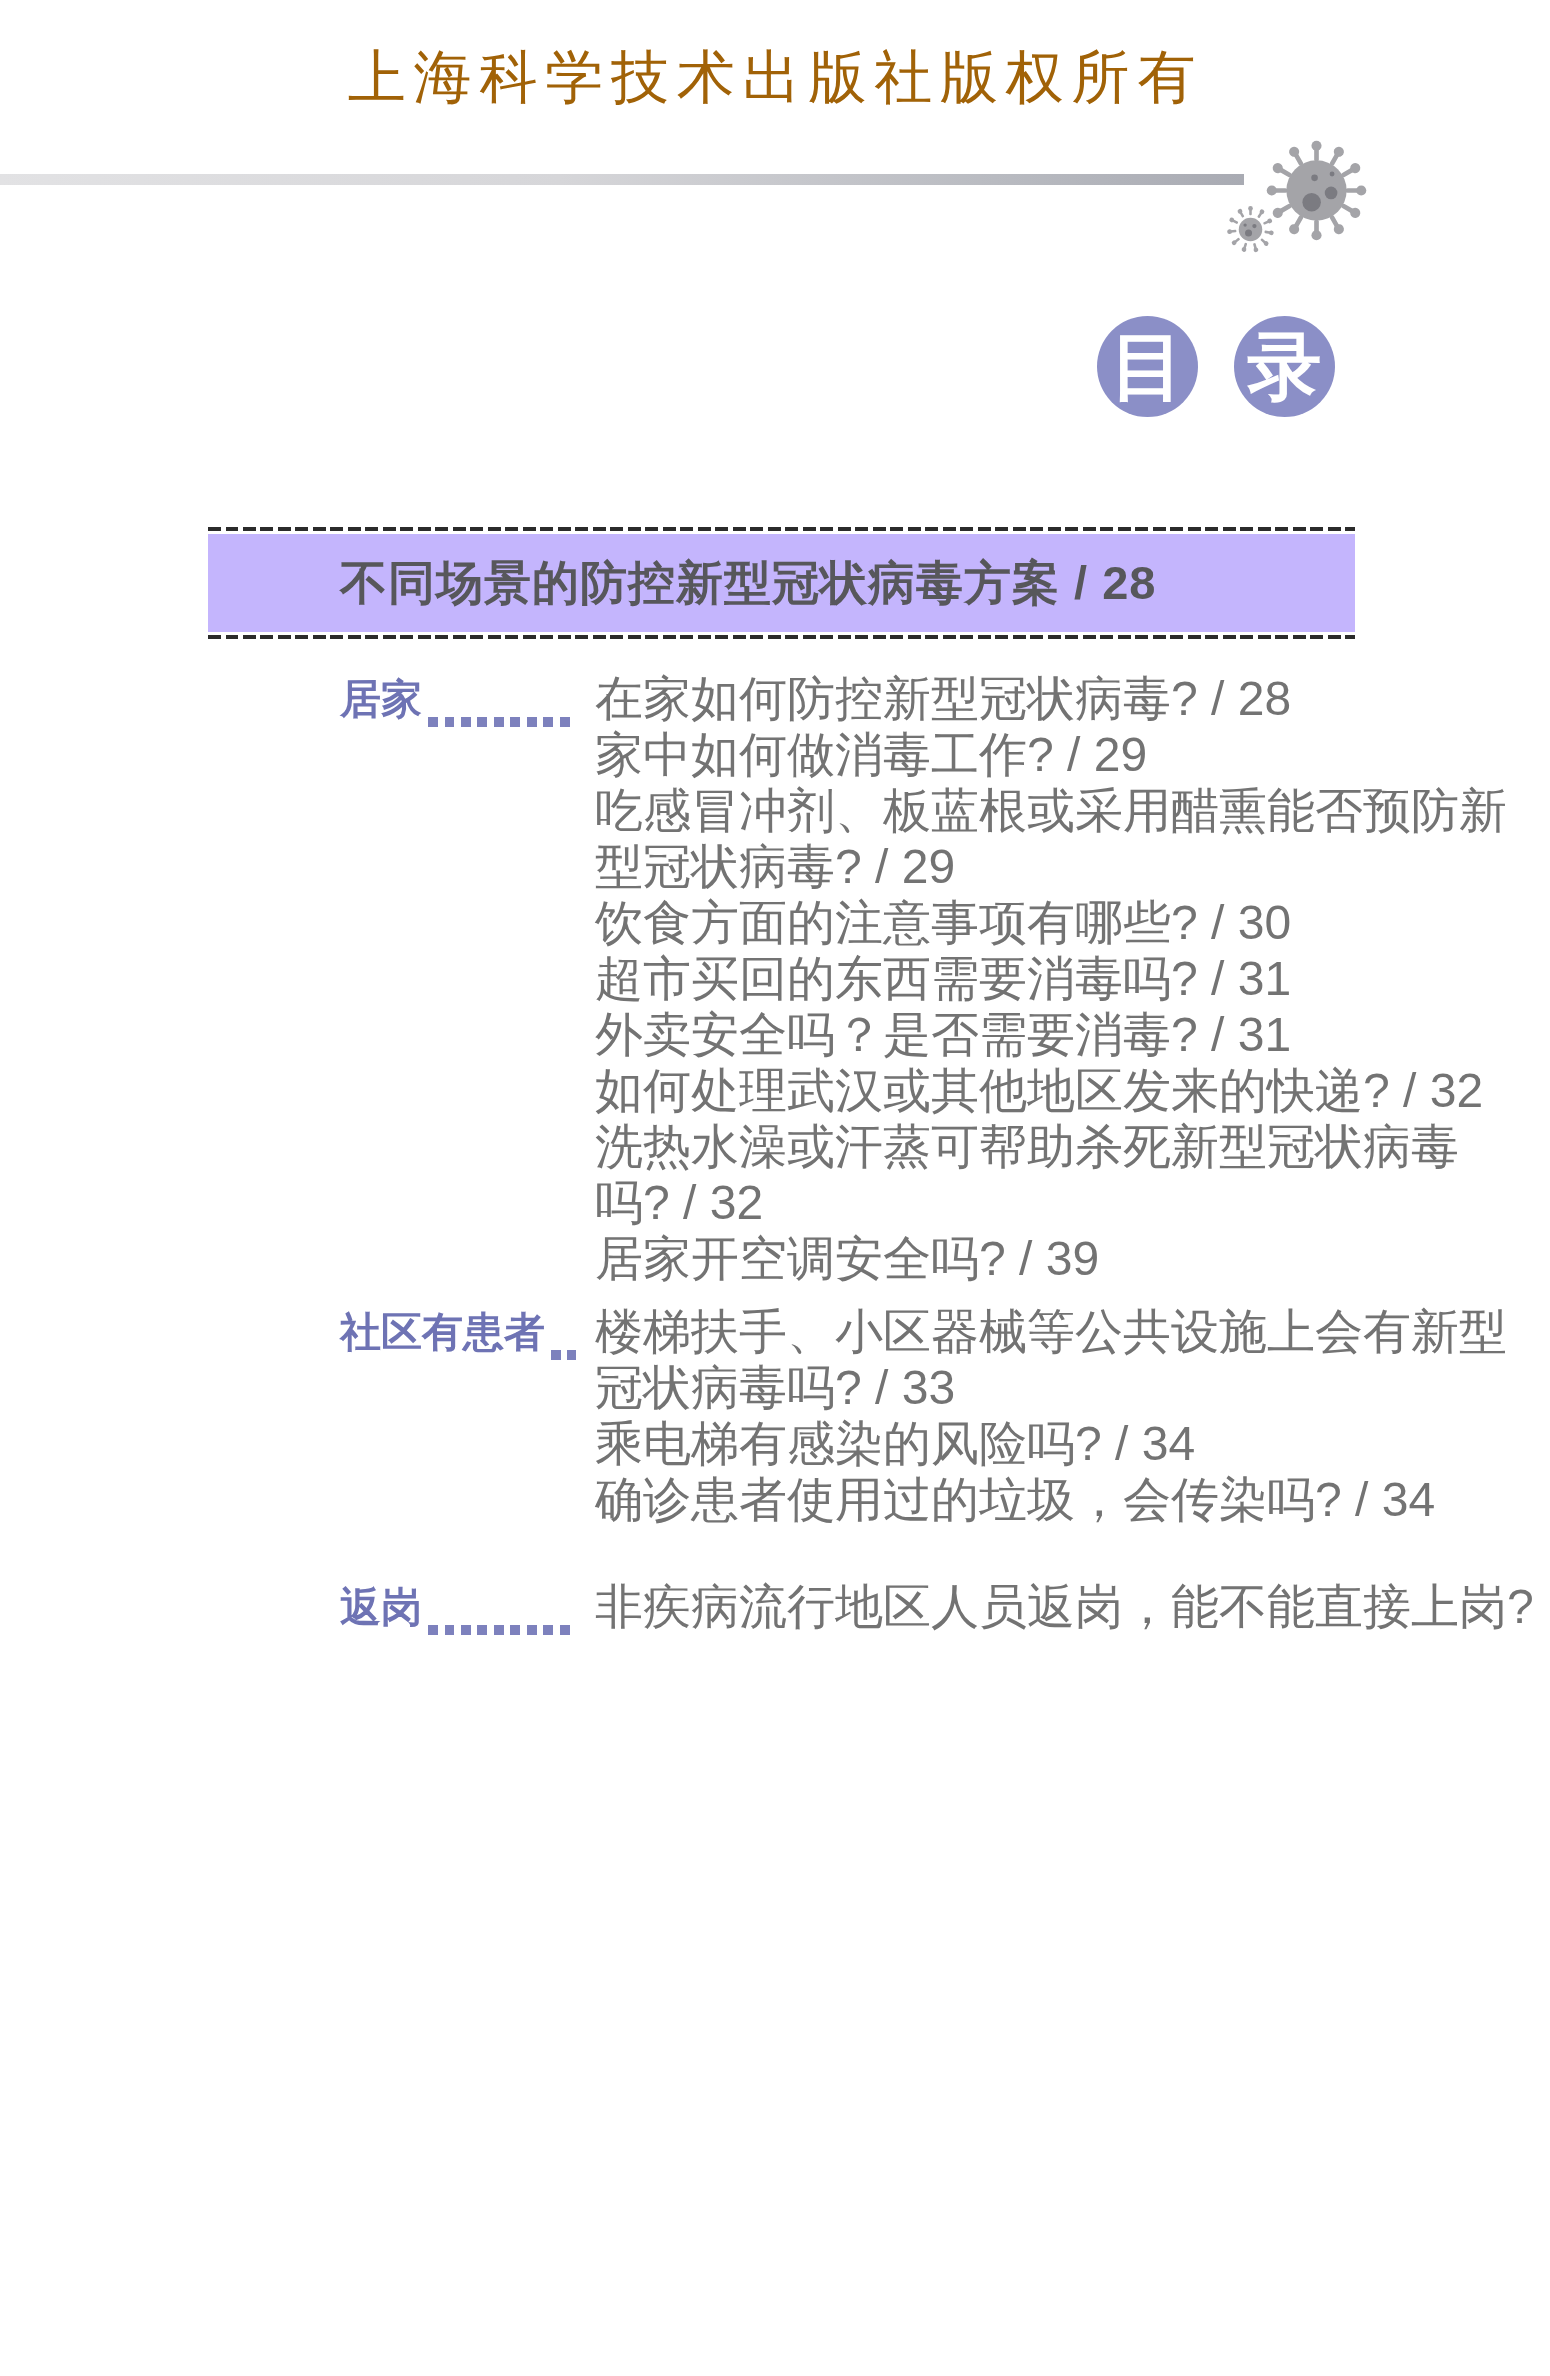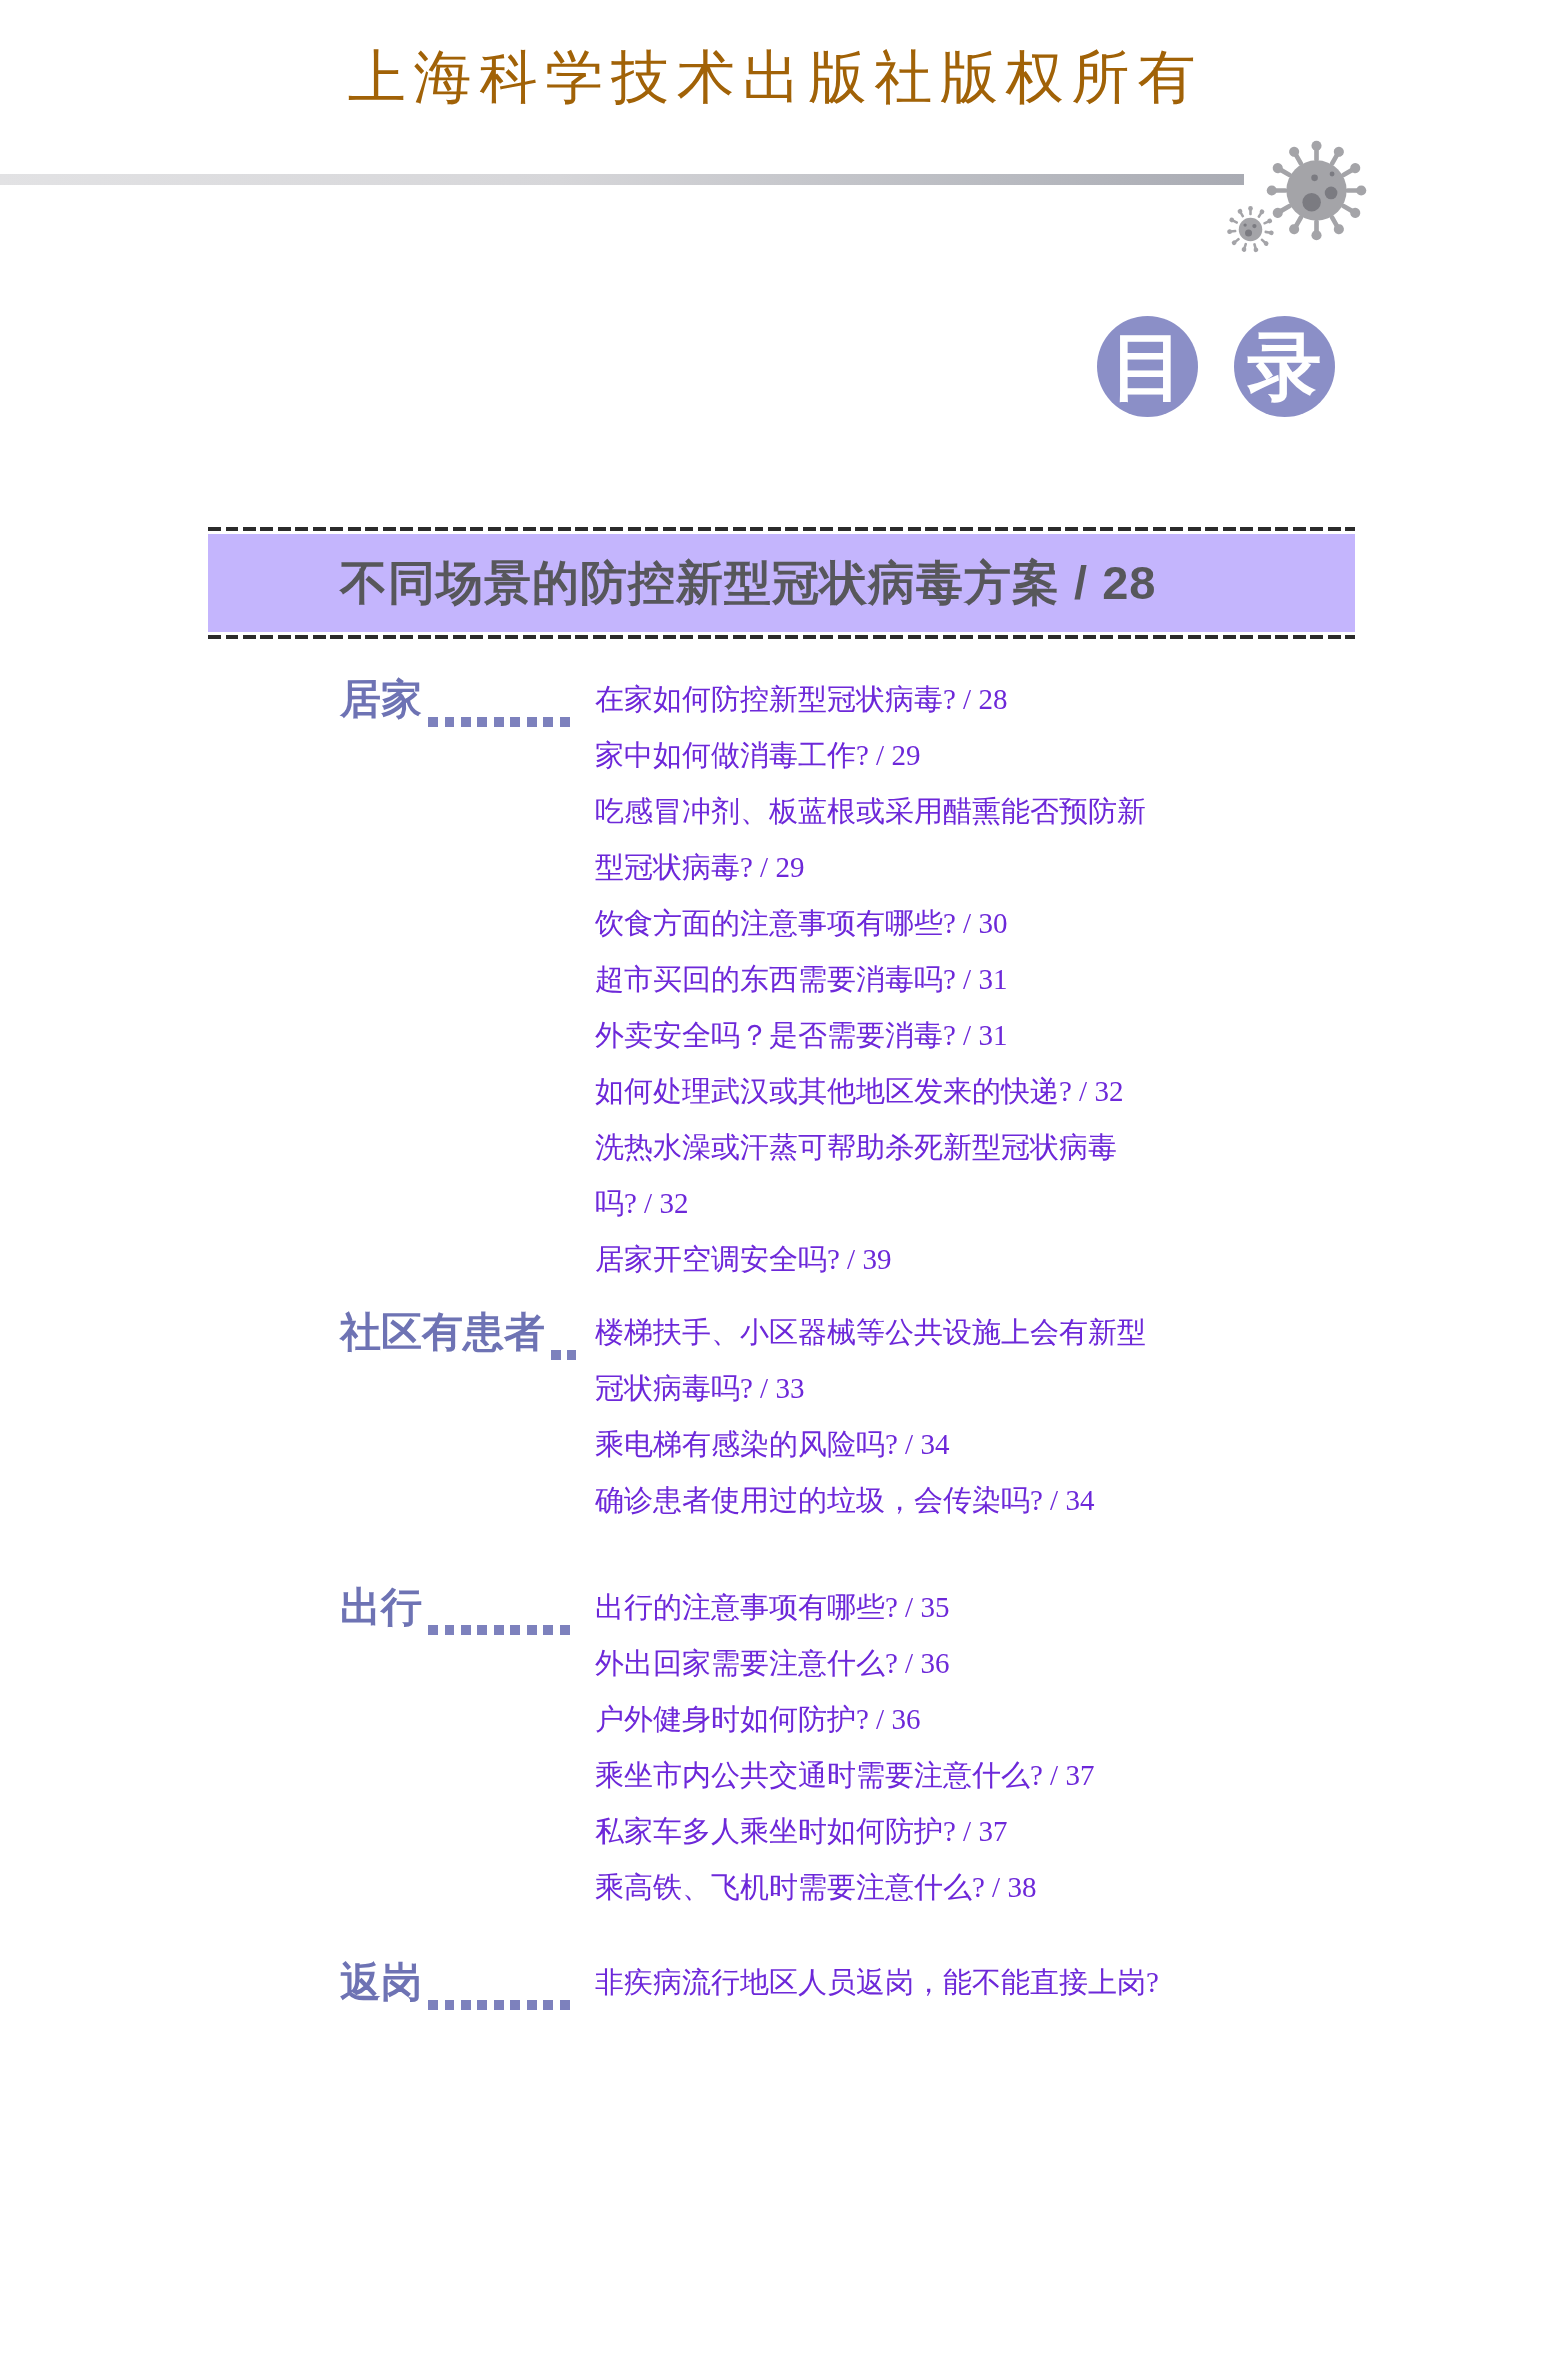--- a/index.html
+++ b/index.html
@@ -61,22 +61,22 @@
     font-family:"Liberation Sans", sans-serif;font-weight:bold;
     font-size:41px;line-height:56px;color:#6e73b4;white-space:nowrap;
     letter-spacing:0px;
   }
   .leader{
     flex:1;height:9.7px;margin:24px 19.4px 0 5.8px;
     background:repeating-linear-gradient(90deg,#7d81bd 0 9.7px,transparent 9.7px 16.5px);
   }
   .entries{flex:1;min-width:0;}
   .entry-line{
-    font-family:Liberation Serif, serif;
-    font-size:29px;line-height:56px;color:#6d28d9;white-space:nowrap;
+    font-family:Liberation Sans, sans-serif;
+    font-size:48px;line-height:56px;color:#737373;white-space:nowrap;
   }
 </style>
 </head>
 <body>
 
 <div class="watermark">上海科学技术出版社版权所有</div>
 
 <div class="top-bar"></div>
 
 <svg class="virus-large" width="105" height="105" viewBox="-54 -54 108 108" aria-hidden="true">
@@ -232,34 +232,20 @@
       <span class="leader"></span>
     </div>
     <div class="entries">
         <div class="entry-line">楼梯扶手、小区器械等公共设施上会有新型</div>
         <div class="entry-line">冠状病毒吗? / 33</div>
         <div class="entry-line">乘电梯有感染的风险吗? / 34</div>
         <div class="entry-line">确诊患者使用过的垃圾，会传染吗? / 34</div>
       </div>
   </div>
 
-  <div class="section">
-    <div class="cat">
-      <span class="cat-label">出行</span>
-      <span class="leader"></span>
-    </div>
-    <div class="entries">
-        <div class="entry-line">出行的注意事项有哪些? / 35</div>
-        <div class="entry-line">外出回家需要注意什么? / 36</div>
-        <div class="entry-line">户外健身时如何防护? / 36</div>
-        <div class="entry-line">乘坐市内公共交通时需要注意什么? / 37</div>
-        <div class="entry-line">私家车多人乘坐时如何防护? / 37</div>
-        <div class="entry-line">乘高铁、飞机时需要注意什么? / 38</div>
-      </div>
-  </div>
 
   <div class="section">
     <div class="cat">
       <span class="cat-label">返岗</span>
       <span class="leader"></span>
     </div>
     <div class="entries">
         <div class="entry-line">非疾病流行地区人员返岗，能不能直接上岗?</div>
       </div>
   </div>

